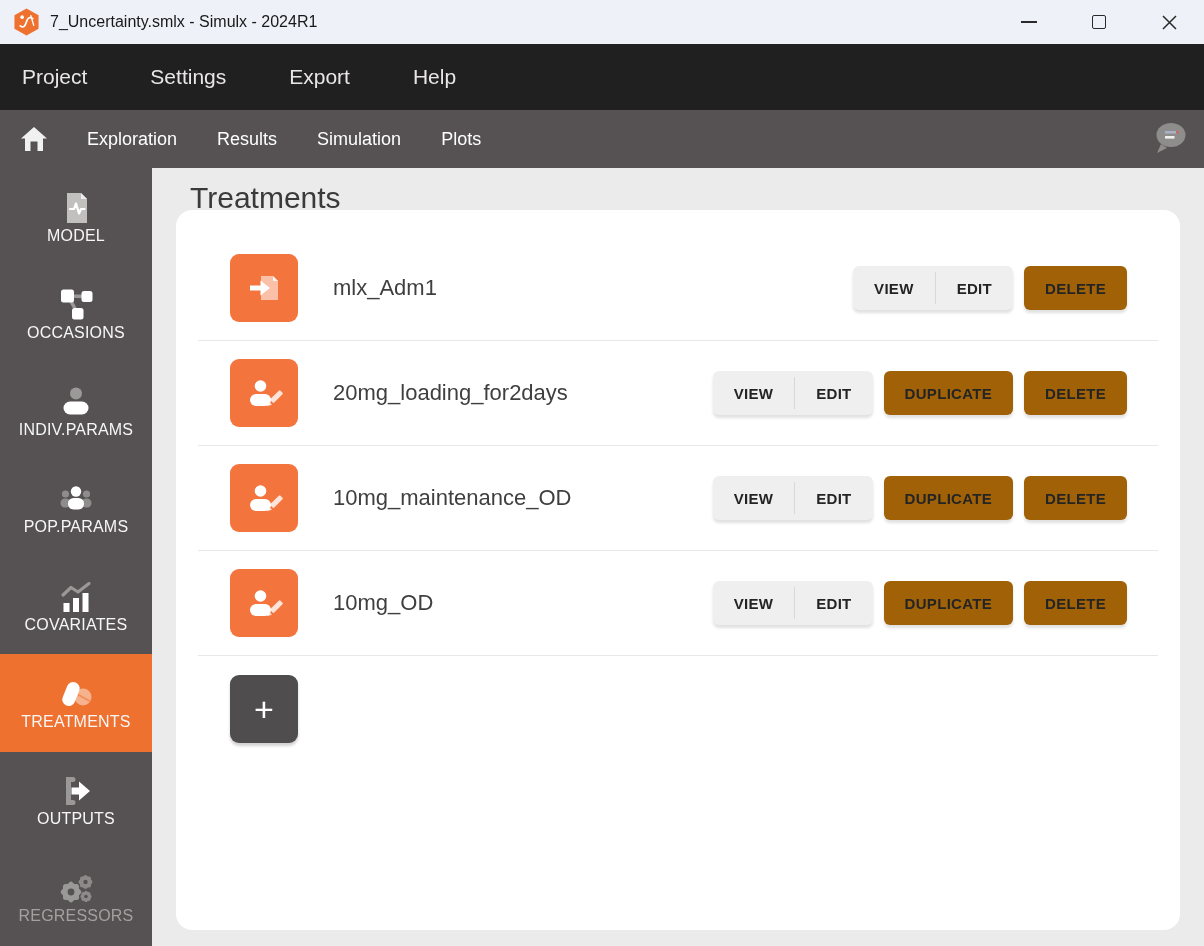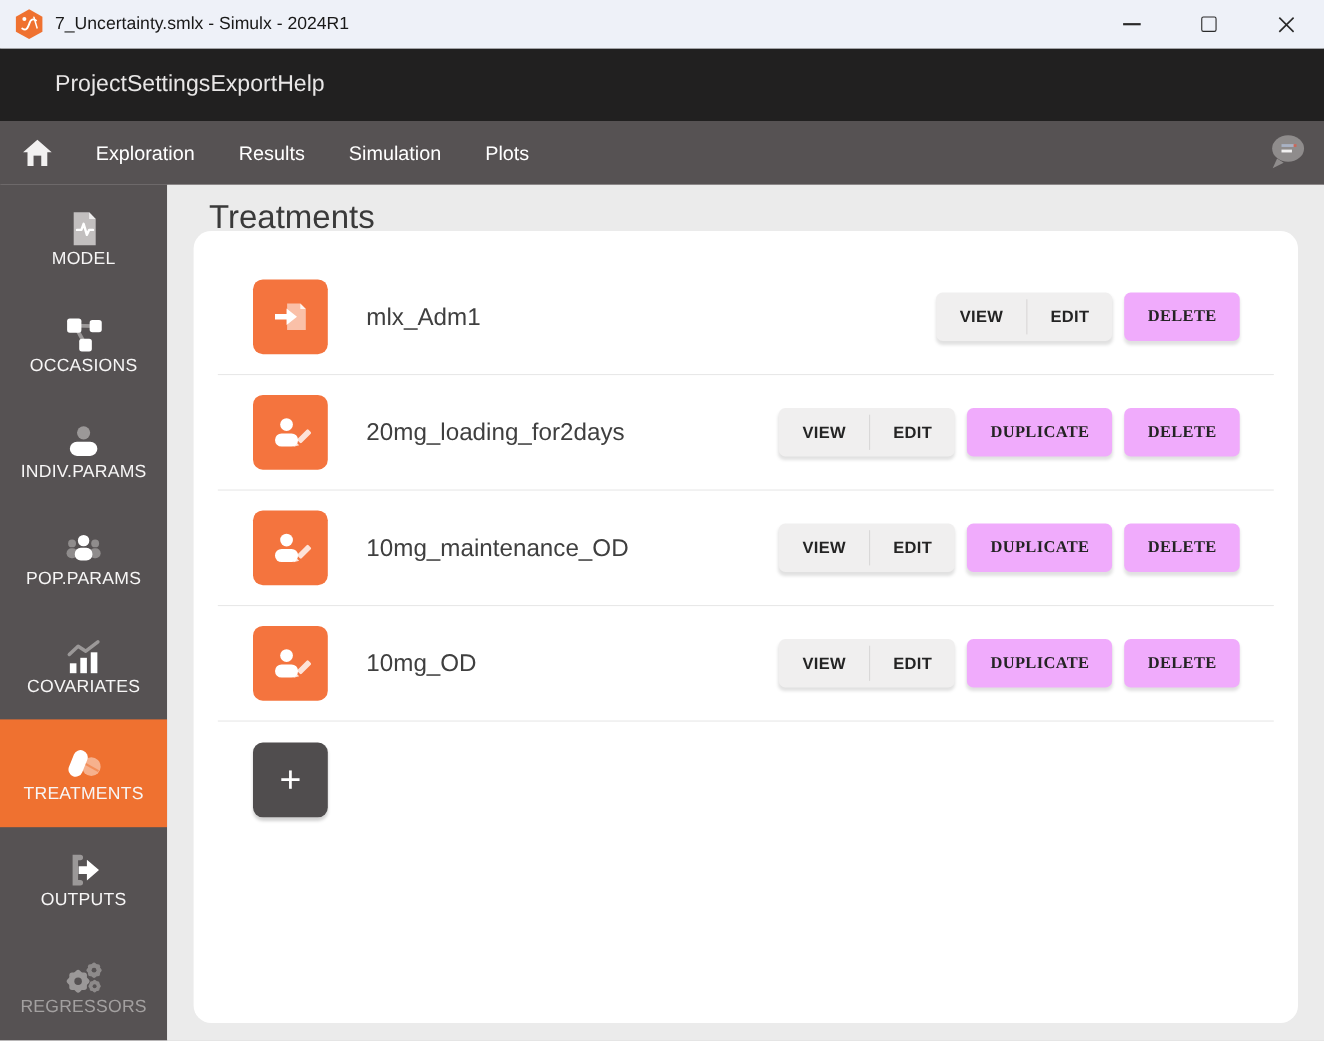--- a/index.html
+++ b/index.html
@@ -10,21 +10,21 @@
   
   .titlebar { height:44px; background:#eef1f8; display:flex; align-items:center; padding-left:13px; position:relative; }
   .app-icon { width:27px; height:30px; margin-right:10px; display:flex; flex:none; }
   .title { font-size:16px; color:#191919; }
   .win-controls { position:absolute; right:0; top:0; height:44px; display:flex; }
   .win-btn { width:70px; height:44px; display:flex; align-items:center; justify-content:center; cursor:default; }
   .glyph-min { width:16px; height:2px; background:#2a2a2a; }
   .glyph-max { width:14px; height:14px; border:1.6px solid #2a2a2a; border-radius:2px; }
 
   
-  .menubar { height:66px; background:#212020; display:flex; align-items:center; padding-left:50px; }
+  .menubar { height:66px; background:#212020; display:flex; align-items:center; padding-left:22px; column-gap:63px; }
   .menu-item { font-size:21px; color:#e8e6e6; cursor:default; }
 
   
   .tabbar { height:58px; background:#565253; display:flex; align-items:stretch; position:relative; }
   .home { width:67px; display:flex; align-items:center; justify-content:center; }
   .tab { display:flex; align-items:center; padding:0 20px; color:#ffffff; font-size:18px; cursor:default; }
   .tab.active { background:#ef7130; padding:0 23px; }
   .chat { position:absolute; right:14px; top:10px; width:38px; height:38px; }
 
   
@@ -44,21 +44,21 @@
   .row { height:105px; display:flex; align-items:center; border-bottom:1px solid #e8e8e8; }
   .row.add-row { border-bottom:none; }
   .row-icon { width:68px; height:68px; border-radius:9px; background:#f4743e; margin-left:32px; flex:none;
               display:flex; align-items:center; justify-content:center; }
   .row-name { font-size:22px; color:#3f3f3f; margin-left:35px; white-space:nowrap; }
   .row-actions { margin-left:auto; margin-right:31px; display:flex; align-items:center; gap:11px; }
   .btn-group { display:flex; align-items:stretch; background:#f0efef; border-radius:6px; box-shadow:0 3px 3px rgba(0,0,0,0.12); }
   .btn { height:44px; display:flex; align-items:center; padding:0 21px; font-size:15px; font-weight:700;
          color:#242424; background:transparent; border:none; letter-spacing:0.3px;
          font-family:"Liberation Sans", sans-serif; cursor:default; }
-  .btn.solo { background:#f0abfc; border-radius:6px; box-shadow:0 3px 3px rgba(0,0,0,0.12);font-family:Liberation Serif, serif; }
+  .btn.solo { background:#a16207; border-radius:6px; box-shadow:0 3px 3px rgba(0,0,0,0.12); }
   .btn-sep { width:1px; background:#d9d8d8; margin:6px 0; }
   .add-btn { width:68px; height:68px; margin-left:32px; border-radius:9px; background:#504d4e; color:#ffffff;
              font-size:34px; font-weight:400; line-height:1; display:flex; align-items:center; justify-content:center;
              border:none; box-shadow:0 3px 3px rgba(0,0,0,0.18); font-family:"Liberation Sans", sans-serif; cursor:default; }
 </style>
 </head>
 <body>
 
 <div class="window">
 

